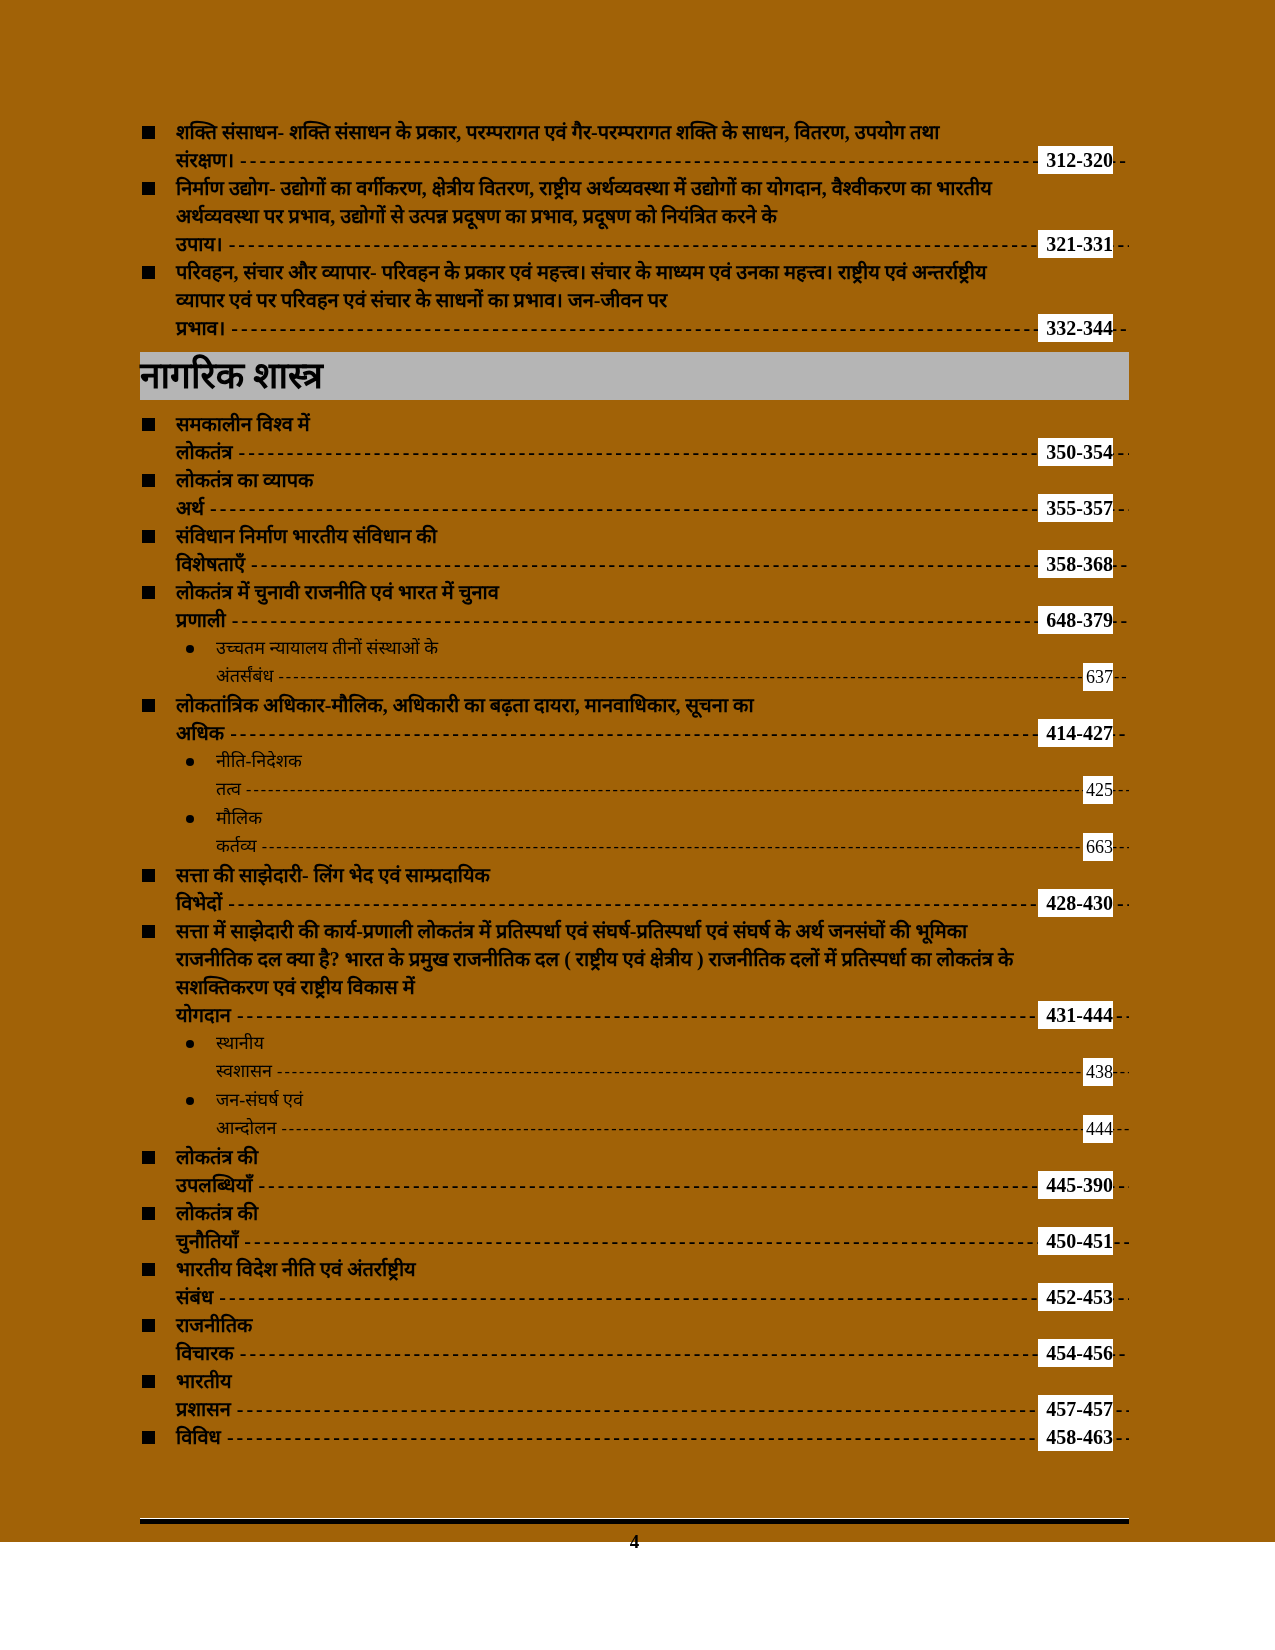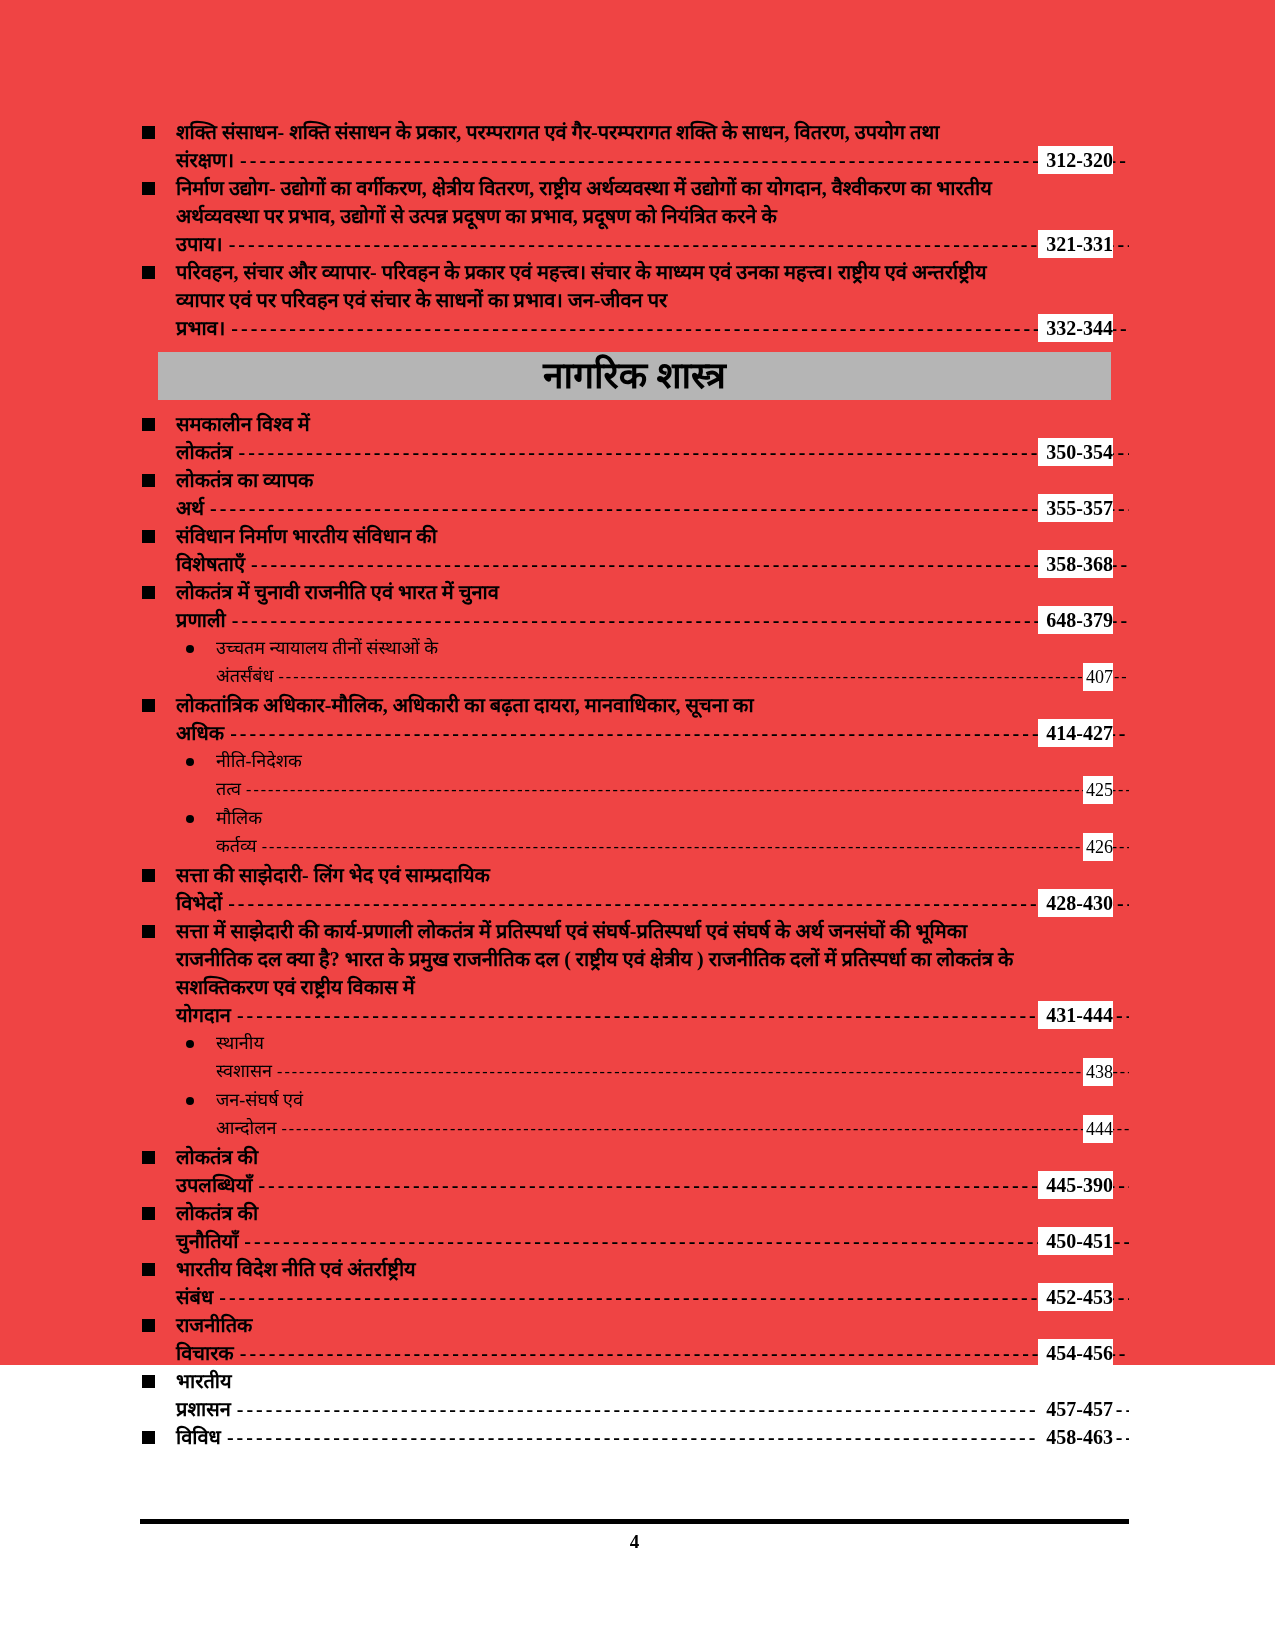--- a/index.html
+++ b/index.html
@@ -1,18 +1,18 @@
 <!DOCTYPE html>
 <html><head>
 <meta charset="utf-8">
 <style>
   * { margin:0; padding:0; box-sizing:border-box; }
   html,body { width:1275px; height:1650px; background:#ffffff; overflow:hidden;
               font-family:"Liberation Serif","DejaVu Serif",serif; color:#000; }
-  .page { position:relative; width:1275px; height:1365px; background:#ef4444;text-decoration:underline; }
+  .page { position:relative; width:1275px; height:1542px; background:#a16207;text-decoration:underline; }
   .content { position:absolute; left:140px; top:118px; width:989px; }
 
   
   .entry { position:relative; overflow:hidden; font-size:20px; line-height:28px;
            font-weight:bold; padding-left:36px; padding-right:95px; }
   .entry .txt { font-weight:bold; }
   .entry .txt::after {
     content:"\2060------------------------------------------------------------------------------------------------------------------------------------------------------------------------------------------------------------------------------------------------------------------------";
     white-space:nowrap; letter-spacing:3px; font-weight:bold; padding-left:6px;
   }
@@ -25,22 +25,22 @@
   .entry.sub .txt { font-weight:normal; }
   .entry.sub .txt::after {
     content:"\2060------------------------------------------------------------------------------------------------------------------------------------------------------------------------------------------------------------------------------------------------------------------------";
     white-space:nowrap; letter-spacing:2px; font-weight:normal; font-size:16px; padding-left:5px;
   }
   .entry.sub .pages { font-weight:normal; font-size:18px; padding-left:3px; }
   .bullet-dot { position:absolute; left:46px; top:11px; width:8px; height:8px;
                 background:#000; border-radius:50%; }
 
   
-  .section-bar { height:48px; margin:10px 18px; background:#b5b5b5;
-                 display:flex; align-items:center; justify-content:center; }
+  .section-bar { height:48px; margin:10px 0; background:#b5b5b5;
+                 display:flex; align-items:center; justify-content:flex-start; }
   .section-bar .section-title { font-size:37px; font-weight:bold; line-height:48px; }
 
   
   .footer { position:absolute; left:140px; top:1518px; width:989px; }
   .footer-rule { height:6px; background:#000; border-top:1px solid #fff; }
   .footer-pagenum { text-align:center; margin-top:7px; font-size:19px; font-weight:bold; }
 </style>
 </head>
 <body>
 
@@ -49,24 +49,24 @@
       <div class="entry"><span class="bullet-sq"></span><span class="txt">शक्ति संसाधन- शक्ति संसाधन के प्रकार, परम्परागत एवं गैर-परम्परागत शक्ति के साधन, वितरण, उपयोग तथा संरक्षण।</span><span class="pages">312-320</span></div>
       <div class="entry"><span class="bullet-sq"></span><span class="txt">निर्माण उद्योग- उद्योगों का वर्गीकरण, क्षेत्रीय वितरण, राष्ट्रीय अर्थव्यवस्था में उद्योगों का योगदान, वैश्वीकरण का भारतीय अर्थव्यवस्था पर प्रभाव, उद्योगों से उत्पन्न प्रदूषण का प्रभाव, प्रदूषण को नियंत्रित करने के उपाय।</span><span class="pages">321-331</span></div>
       <div class="entry"><span class="bullet-sq"></span><span class="txt">परिवहन, संचार और व्यापार- परिवहन के प्रकार एवं महत्त्व। संचार के माध्यम एवं उनका महत्त्व। राष्ट्रीय एवं अन्तर्राष्ट्रीय व्यापार एवं पर परिवहन एवं संचार के साधनों का प्रभाव। जन-जीवन पर प्रभाव।</span><span class="pages">332-344</span></div>
       <div class="section-bar" style="background: rgb(181, 181, 181);">
         <span class="section-title">नागरिक शास्त्र</span>
       </div>
       <div class="entry"><span class="bullet-sq"></span><span class="txt">समकालीन विश्व में लोकतंत्र</span><span class="pages">350-354</span></div>
       <div class="entry"><span class="bullet-sq"></span><span class="txt">लोकतंत्र का व्यापक अर्थ</span><span class="pages">355-357</span></div>
       <div class="entry"><span class="bullet-sq"></span><span class="txt">संविधान निर्माण भारतीय संविधान की विशेषताएँ</span><span class="pages">358-368</span></div>
       <div class="entry"><span class="bullet-sq"></span><span class="txt">लोकतंत्र में चुनावी राजनीति एवं भारत में चुनाव प्रणाली</span><span class="pages">648-379</span></div>
-      <div class="entry sub"><span class="bullet-dot"></span><span class="txt">उच्चतम न्यायालय तीनों संस्थाओं के अंतर्संबंध</span><span class="pages">407</span></div>
+      <div class="entry sub"><span class="bullet-dot"></span><span class="txt">उच्चतम न्यायालय तीनों संस्थाओं के अंतर्संबंध</span><span class="pages">637</span></div>
       <div class="entry"><span class="bullet-sq"></span><span class="txt">लोकतांत्रिक अधिकार-मौलिक, अधिकारी का बढ़ता दायरा, मानवाधिकार, सूचना का अधिक</span><span class="pages">414-427</span></div>
       <div class="entry sub"><span class="bullet-dot"></span><span class="txt">नीति-निदेशक तत्व</span><span class="pages">425</span></div>
-      <div class="entry sub"><span class="bullet-dot"></span><span class="txt">मौलिक कर्तव्य</span><span class="pages">426</span></div>
+      <div class="entry sub"><span class="bullet-dot"></span><span class="txt">मौलिक कर्तव्य</span><span class="pages">663</span></div>
       <div class="entry"><span class="bullet-sq"></span><span class="txt">सत्ता की साझेदारी- लिंग भेद एवं साम्प्रदायिक विभेदों</span><span class="pages">428-430</span></div>
       <div class="entry"><span class="bullet-sq"></span><span class="txt">सत्ता में साझेदारी की कार्य-प्रणाली लोकतंत्र में प्रतिस्पर्धा एवं संघर्ष-प्रतिस्पर्धा एवं संघर्ष के अर्थ जनसंघों की भूमिका राजनीतिक दल क्या है? भारत के प्रमुख राजनीतिक दल ( राष्ट्रीय एवं क्षेत्रीय ) राजनीतिक दलों में प्रतिस्पर्धा का लोकतंत्र के सशक्तिकरण एवं राष्ट्रीय विकास में योगदान</span><span class="pages">431-444</span></div>
       <div class="entry sub"><span class="bullet-dot"></span><span class="txt">स्थानीय स्वशासन</span><span class="pages">438</span></div>
       <div class="entry sub"><span class="bullet-dot"></span><span class="txt">जन-संघर्ष एवं आन्दोलन</span><span class="pages">444</span></div>
       <div class="entry"><span class="bullet-sq"></span><span class="txt">लोकतंत्र की उपलब्धियाँ</span><span class="pages">445-390</span></div>
       <div class="entry"><span class="bullet-sq"></span><span class="txt">लोकतंत्र की चुनौतियाँ</span><span class="pages">450-451</span></div>
       <div class="entry"><span class="bullet-sq"></span><span class="txt">भारतीय विदेश नीति एवं अंतर्राष्ट्रीय संबंध</span><span class="pages">452-453</span></div>
       <div class="entry"><span class="bullet-sq"></span><span class="txt">राजनीतिक विचारक</span><span class="pages">454-456</span></div>
       <div class="entry"><span class="bullet-sq"></span><span class="txt">भारतीय प्रशासन</span><span class="pages">457-457</span></div>
       <div class="entry"><span class="bullet-sq"></span><span class="txt">विविध</span><span class="pages">458-463</span></div>

